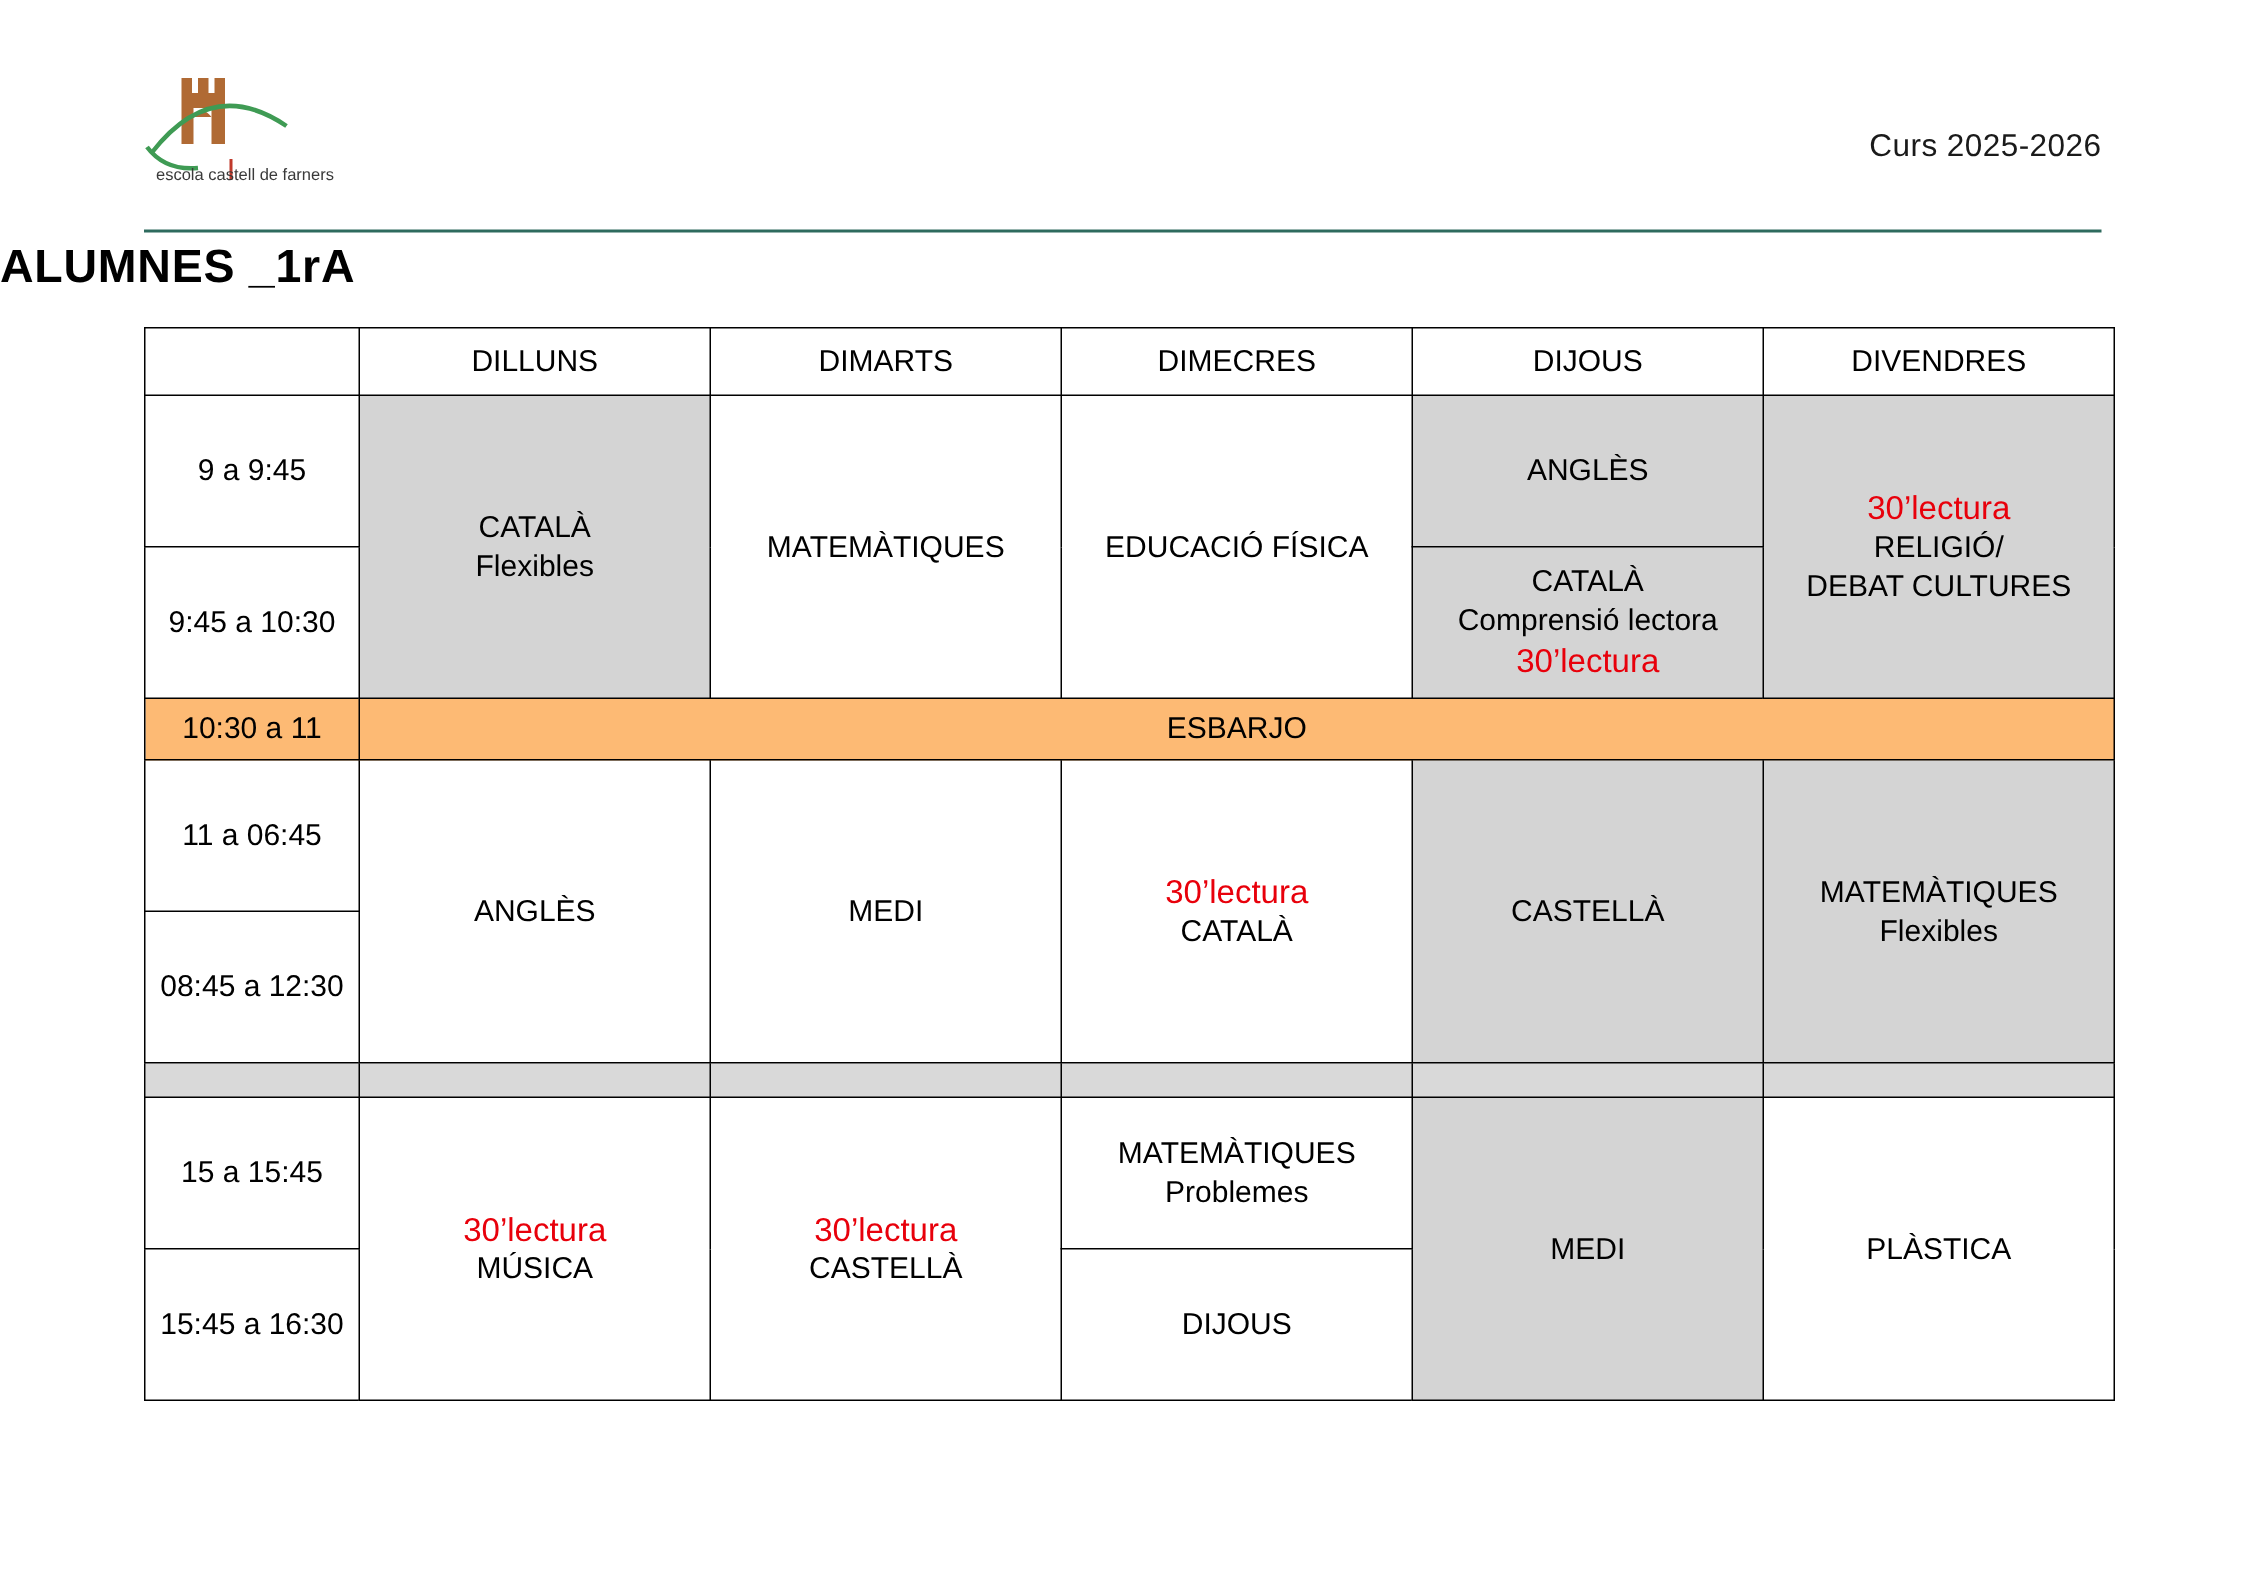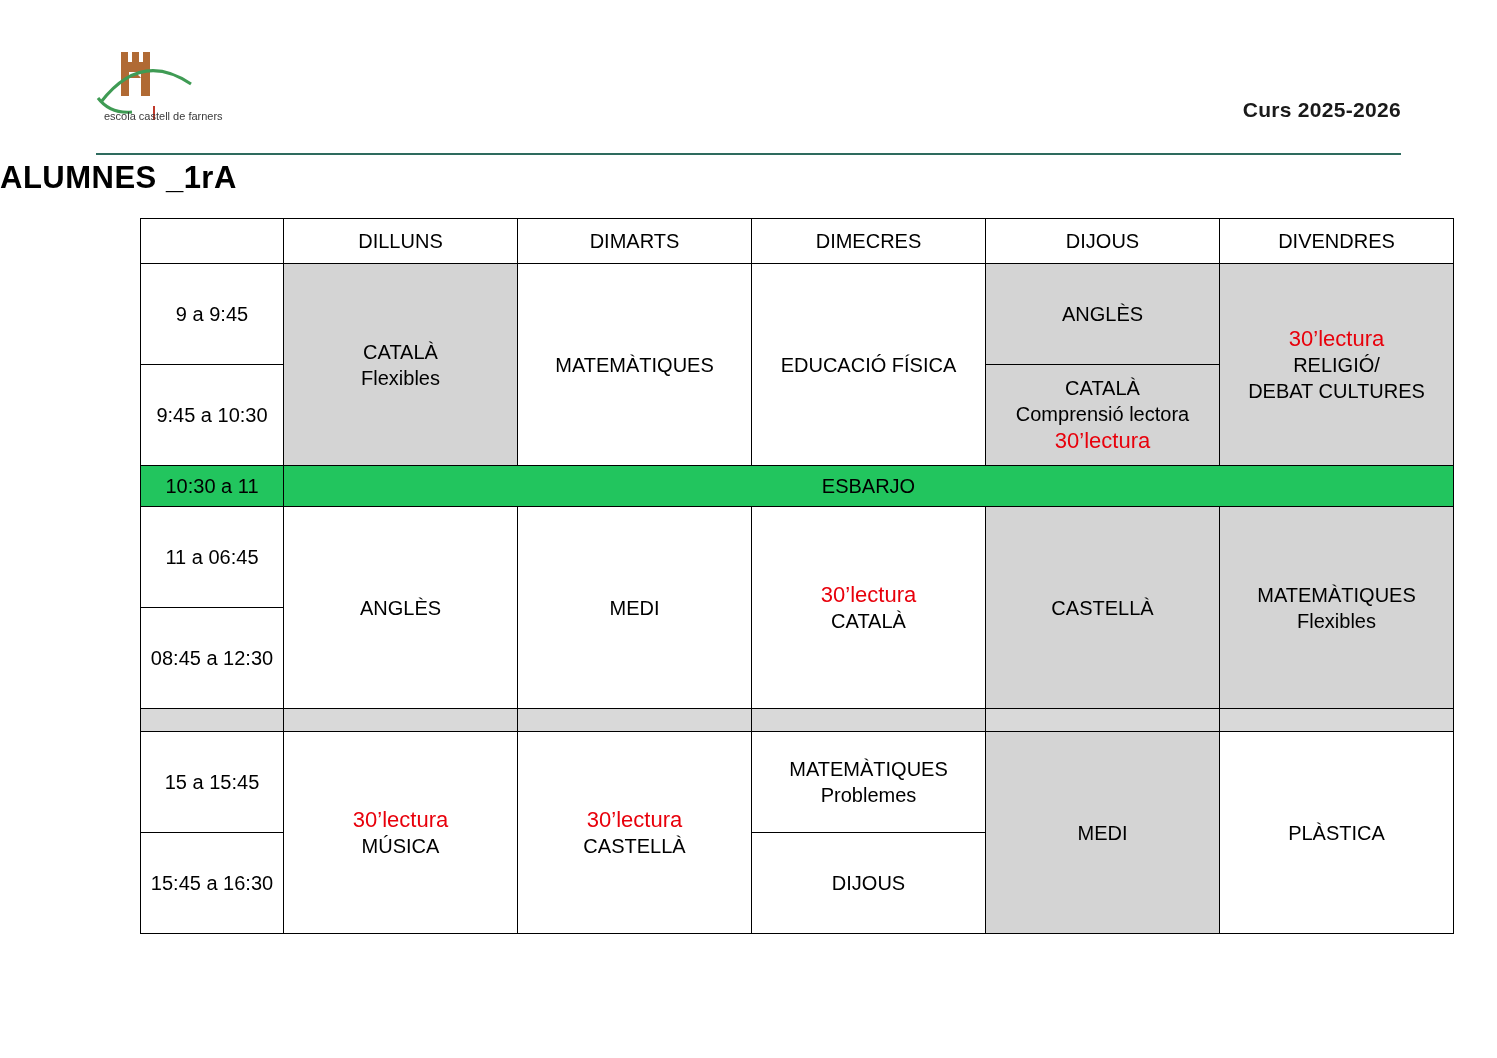--- a/index.html
+++ b/index.html
@@ -28,23 +28,23 @@
     position: absolute;
     left: 0;
     top: 0;
     width: 175px;
     height: 90px;
   }
   .logo svg { display: block; }
   .course-label {
     position: absolute;
     right: 0;
-    top: 64px;
+    top: 52px;
     font-size: 21px;
-    font-weight: bold;
+    font-weight: normal;
     letter-spacing: 0.3px;
     color: #1a1a1a;
     padding-bottom: 3px;
   }
   .header-rule {
     position: absolute;
     left: 0;
     right: 0;
     top: 119px;
     height: 2px;
@@ -67,21 +67,20 @@
   .sched-wrap {
     position: absolute;
     top: 218px;
     left: 96px;
     width: 1314px;
   }
   table.sched {
     border-collapse: collapse;
     width: 100%;
     table-layout: fixed;
-    margin-left: 44px;
   }
   table.sched td, table.sched th {
     border: 1px solid #000;
     text-align: center;
     vertical-align: middle;
     font-size: 20px;
     font-weight: normal;
     padding: 2px 4px;
   }
   col.c-time { width: 143px; }
@@ -98,21 +97,21 @@
     font-size: 16px;
     font-weight: bold;
     height: 96px;
   }
   td.subject {
     font-size: 21px;
     line-height: 1.32;
   }
   td.shaded { background: #d4d4d4; }
   td.break-row {
-    background: #22c55e;
+    background: #fdba74;
     height: 36px;
     font-size: 20px;
   }
   td.spacer-row {
     background: #d9d9d9;
     height: 18px;
     border-left: 1px solid #000;
     border-right: 1px solid #000;
   }
   .lectura {

